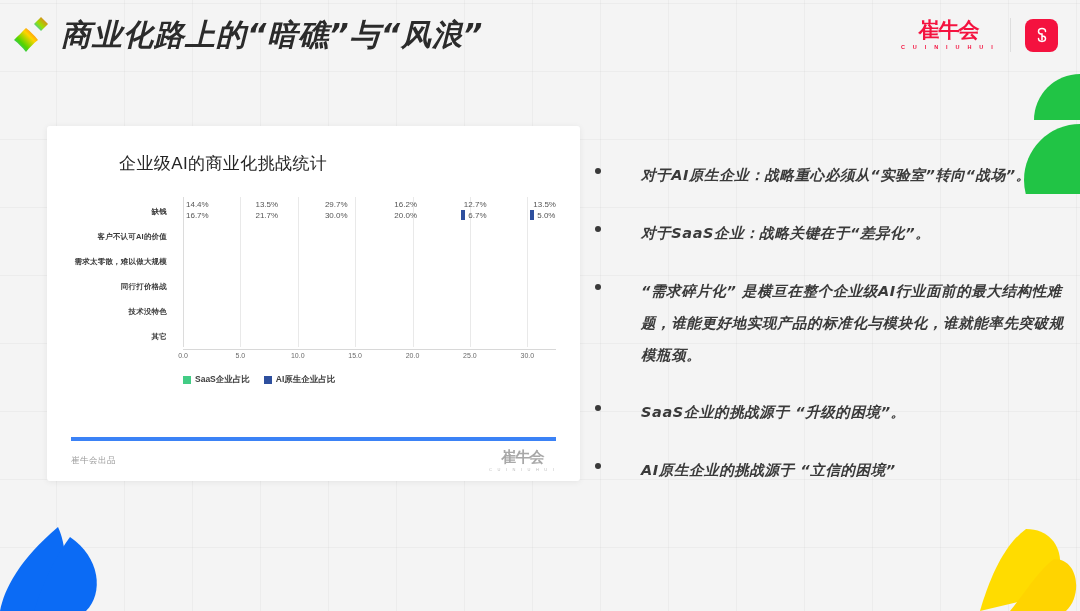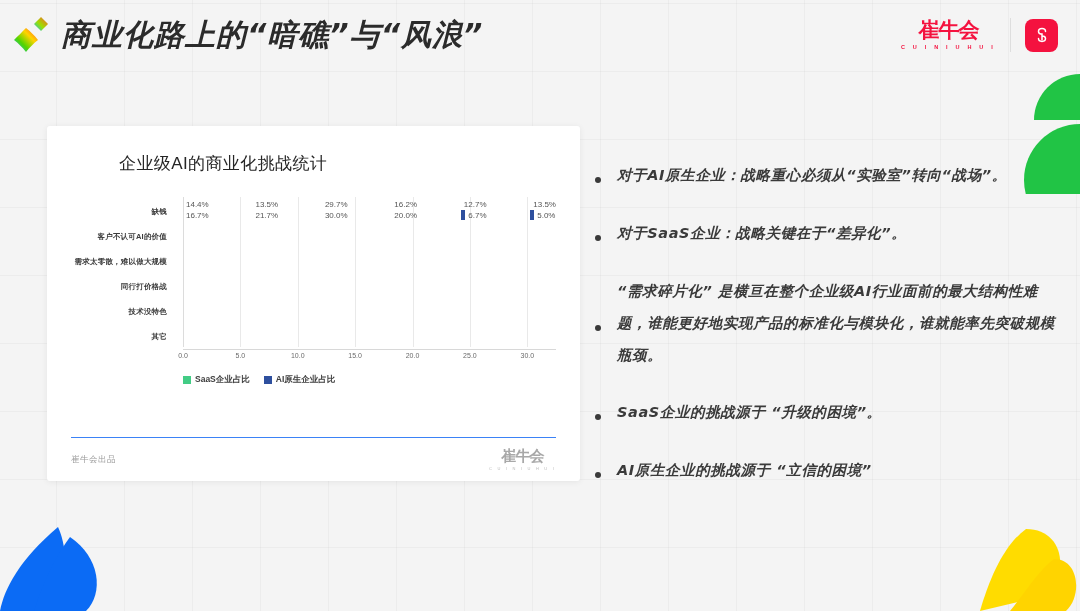--- a/index.html
+++ b/index.html
@@ -238,21 +238,21 @@
     margin-top: 9px;
   }
   .legend-item { display: flex; align-items: center; gap: 4px; }
   .legend-swatch { width: 8px; height: 8px; }
   .legend-swatch.saas { background: #43cc85; }
   .legend-swatch.ai { background: #2e4f9e; }
   .legend-label { font-size: 8.5px; color: #3d3d3d; white-space: nowrap; font-weight: bold; }
 
   #card-footer {
     margin-top: auto;
-    border-top: 1px solid #3b82f6;
+    border-top: 4px solid #3b82f6;
     height: 44px;
     display: flex;
     align-items: center;
     justify-content: space-between;
     gap: 45px;
   }
   #footer-credit { font-size: 8.5px; color: #9a9a9a; letter-spacing: 0.5px; }
   #footer-logo { display: flex; flex-direction: column; align-items: center; }
   #footer-logo-name {
     font-size: 15px; font-weight: bold; color: #a8a8a8;
@@ -266,22 +266,23 @@
   
   #bullets {
     position: absolute;
     left: 595px; top: 160px;
     width: 470px;
     z-index: 4;
   }
 
   .bullet {
     display: flex;
-    align-items: center;
+    align-items: flex-start;
     margin-bottom: 26px;
+    gap: 24px;
   }
   .bullet-dot {
     width: 6px; height: 6px;
     border-radius: 50%;
     background: #3a3a3a;
     flex: none;
     margin-top: 8px;
     margin-right: 16px;
   }
   .bullet-text {

